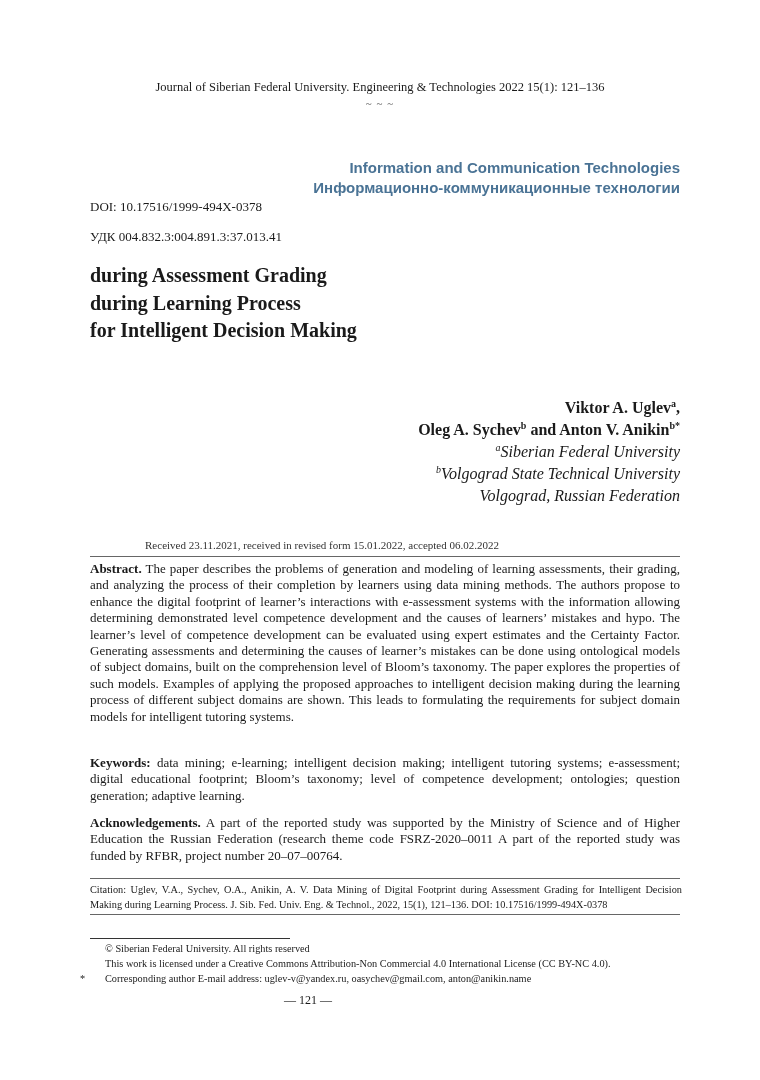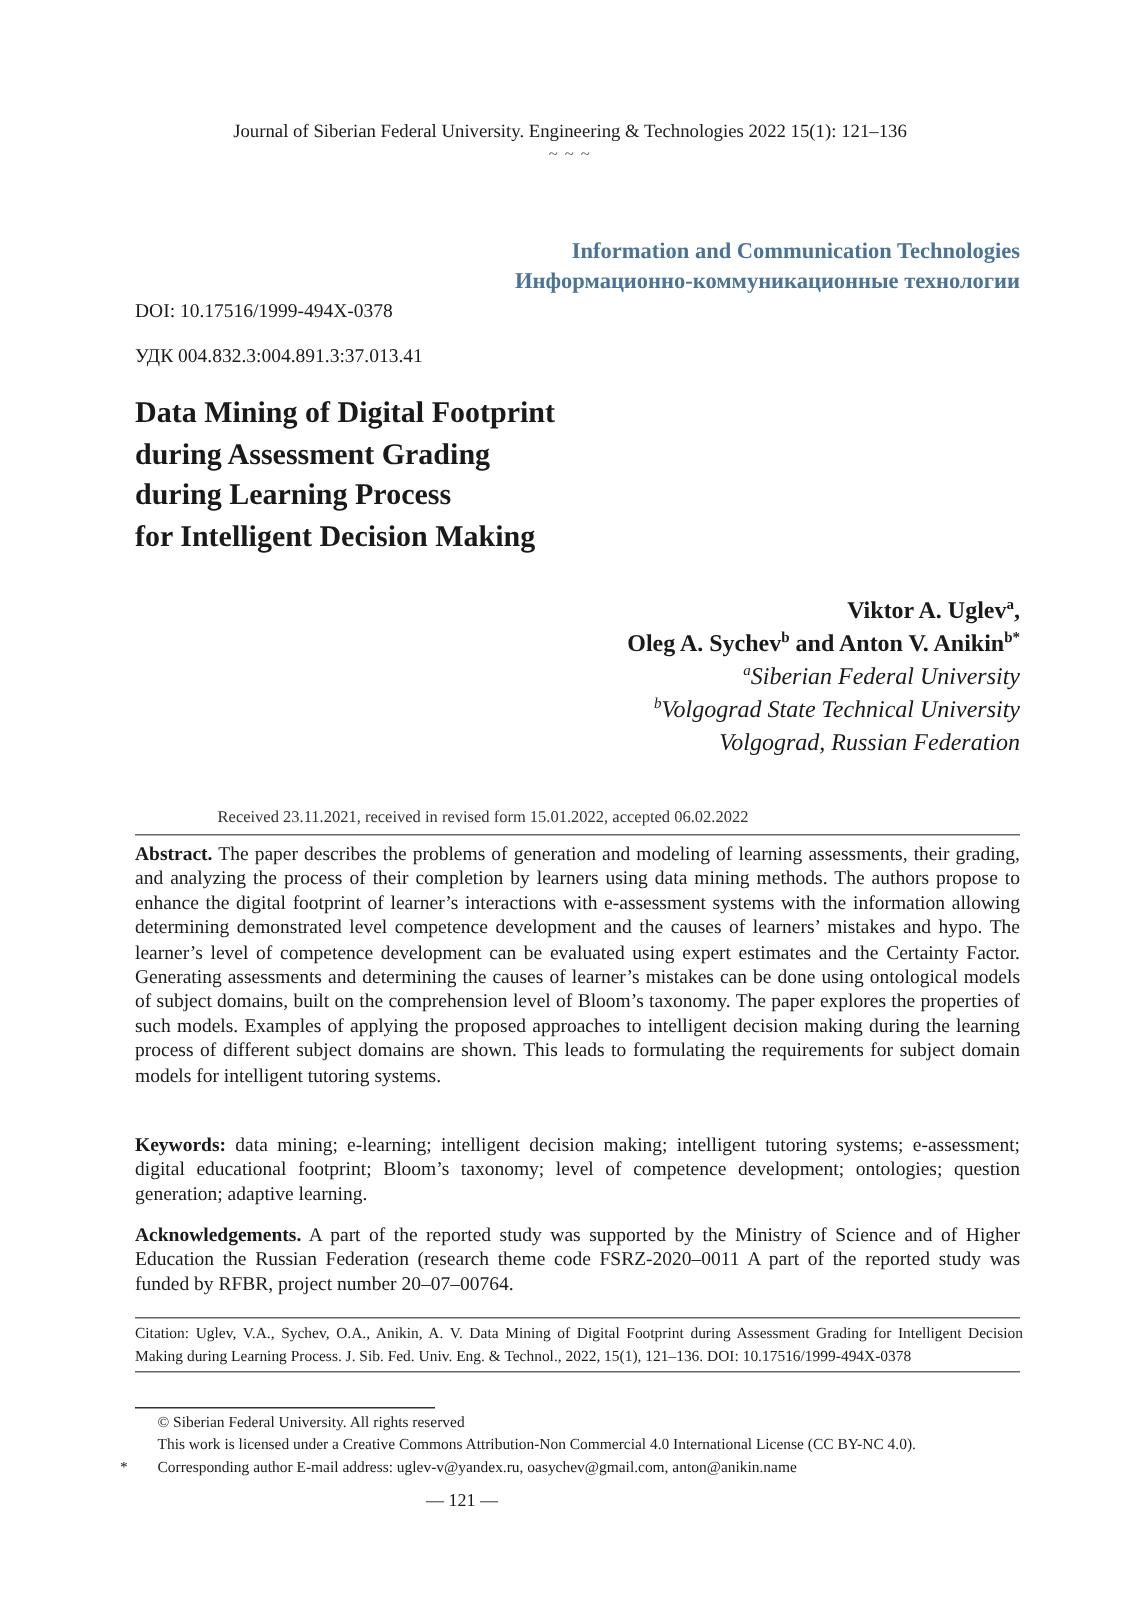--- a/index.html
+++ b/index.html
@@ -1,21 +1,21 @@
 <!DOCTYPE html>
 <html><head>
 <meta charset="utf-8">
 <style>
   html, body { margin: 0; padding: 0; background: #ffffff; }
   body { width: 760px; height: 1080px; position: relative; overflow: hidden;
          font-family: "Liberation Serif", serif; color: #1a1a1a; }
   .abs { position: absolute; }
   .journal { top: 80px; left: 0; width: 760px; text-align: center; font-size: 12.5px; }
   .tilde { top: 97px; left: 0; width: 760px; text-align: center; font-size: 11px; color: #555; letter-spacing: 1px; }
-  .section { right: 80px; text-align: right; font-family: Liberation Serif, serif; font-weight: bold;
+  .section { right: 80px; text-align: right; font-family: Liberation Sans, sans-serif; font-weight: bold;
              color: #4a7395; font-size: 15px; line-height: 20px; }
   .section.en { top: 158px; }
   .section.ru { top: 178px; }
   .meta { left: 90px; font-size: 13px; }
   .doi { top: 199px; }
   .udk { top: 229px; }
   .title { top: 262px; left: 90px; font-weight: bold; font-size: 20px; line-height: 27.5px; width: 420px; }
   .title div { white-space: nowrap; }
   .authors { right: 80px; text-align: right; top: 397px; font-size: 16px; line-height: 22px; }
   .authors .b { font-weight: bold; }
@@ -44,21 +44,20 @@
 <div class="abs journal">Journal of Siberian Federal University. Engineering &amp; Technologies 2022 15(1): 121–136</div>
 <div class="abs tilde">~ ~ ~</div>
 
 <div class="abs section en">Information and Communication Technologies</div>
 <div class="abs section ru">Информационно-коммуникационные технологии</div>
 
 <div class="abs meta doi">DOI: 10.17516/1999-494X-0378</div>
 <div class="abs meta udk">УДК 004.832.3:004.891.3:37.013.41</div>
 
 <div class="abs title">
-  <div>Data Mining of Digital Footprint</div>
   <div>during Assessment Grading</div>
   <div>during Learning Process</div>
   <div>for Intelligent Decision Making</div>
 </div>
 
 <div class="abs authors">
   <div class="b">
     <span>Viktor A. Uglev</span><sup>a</sup><span>,</span>
   </div>
   <div class="b">

